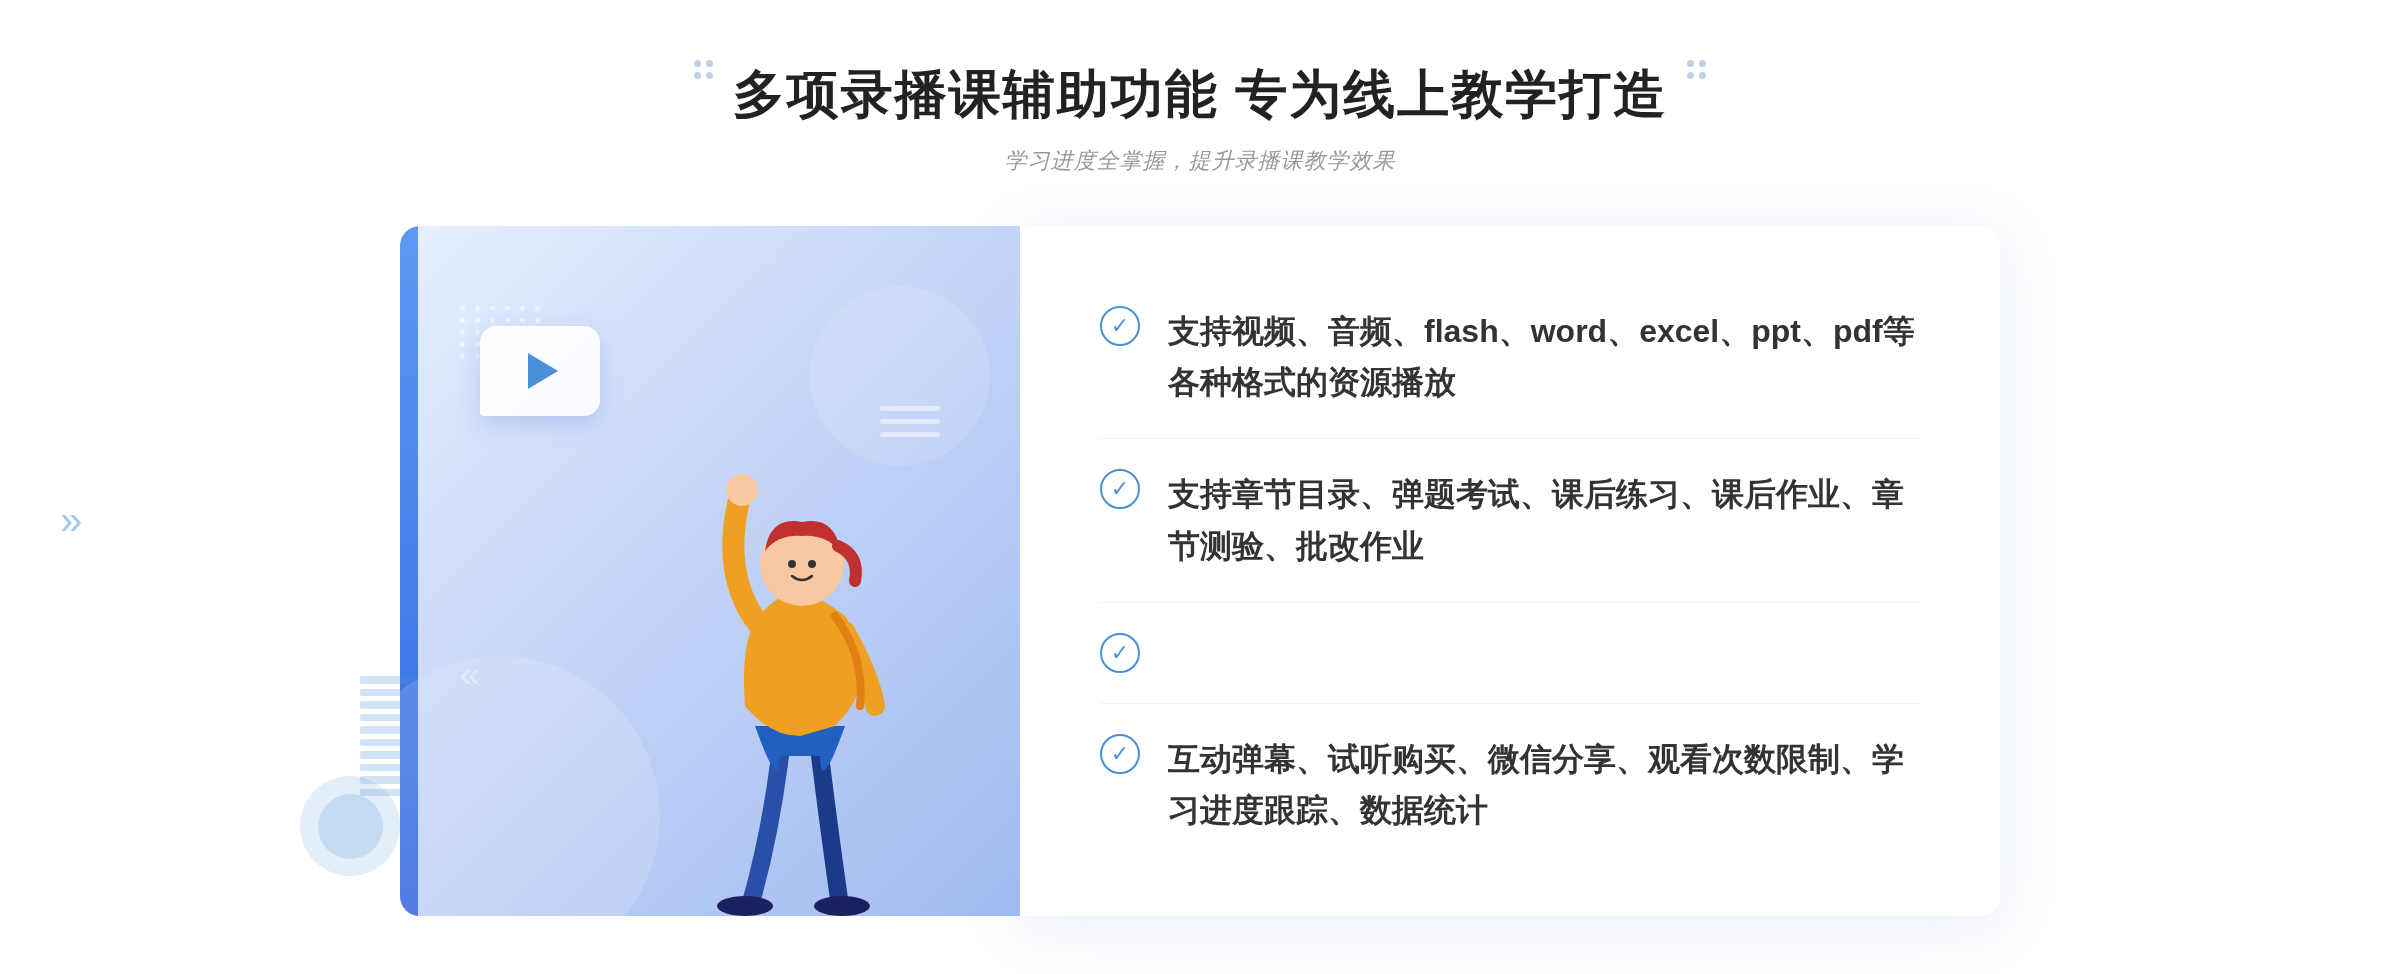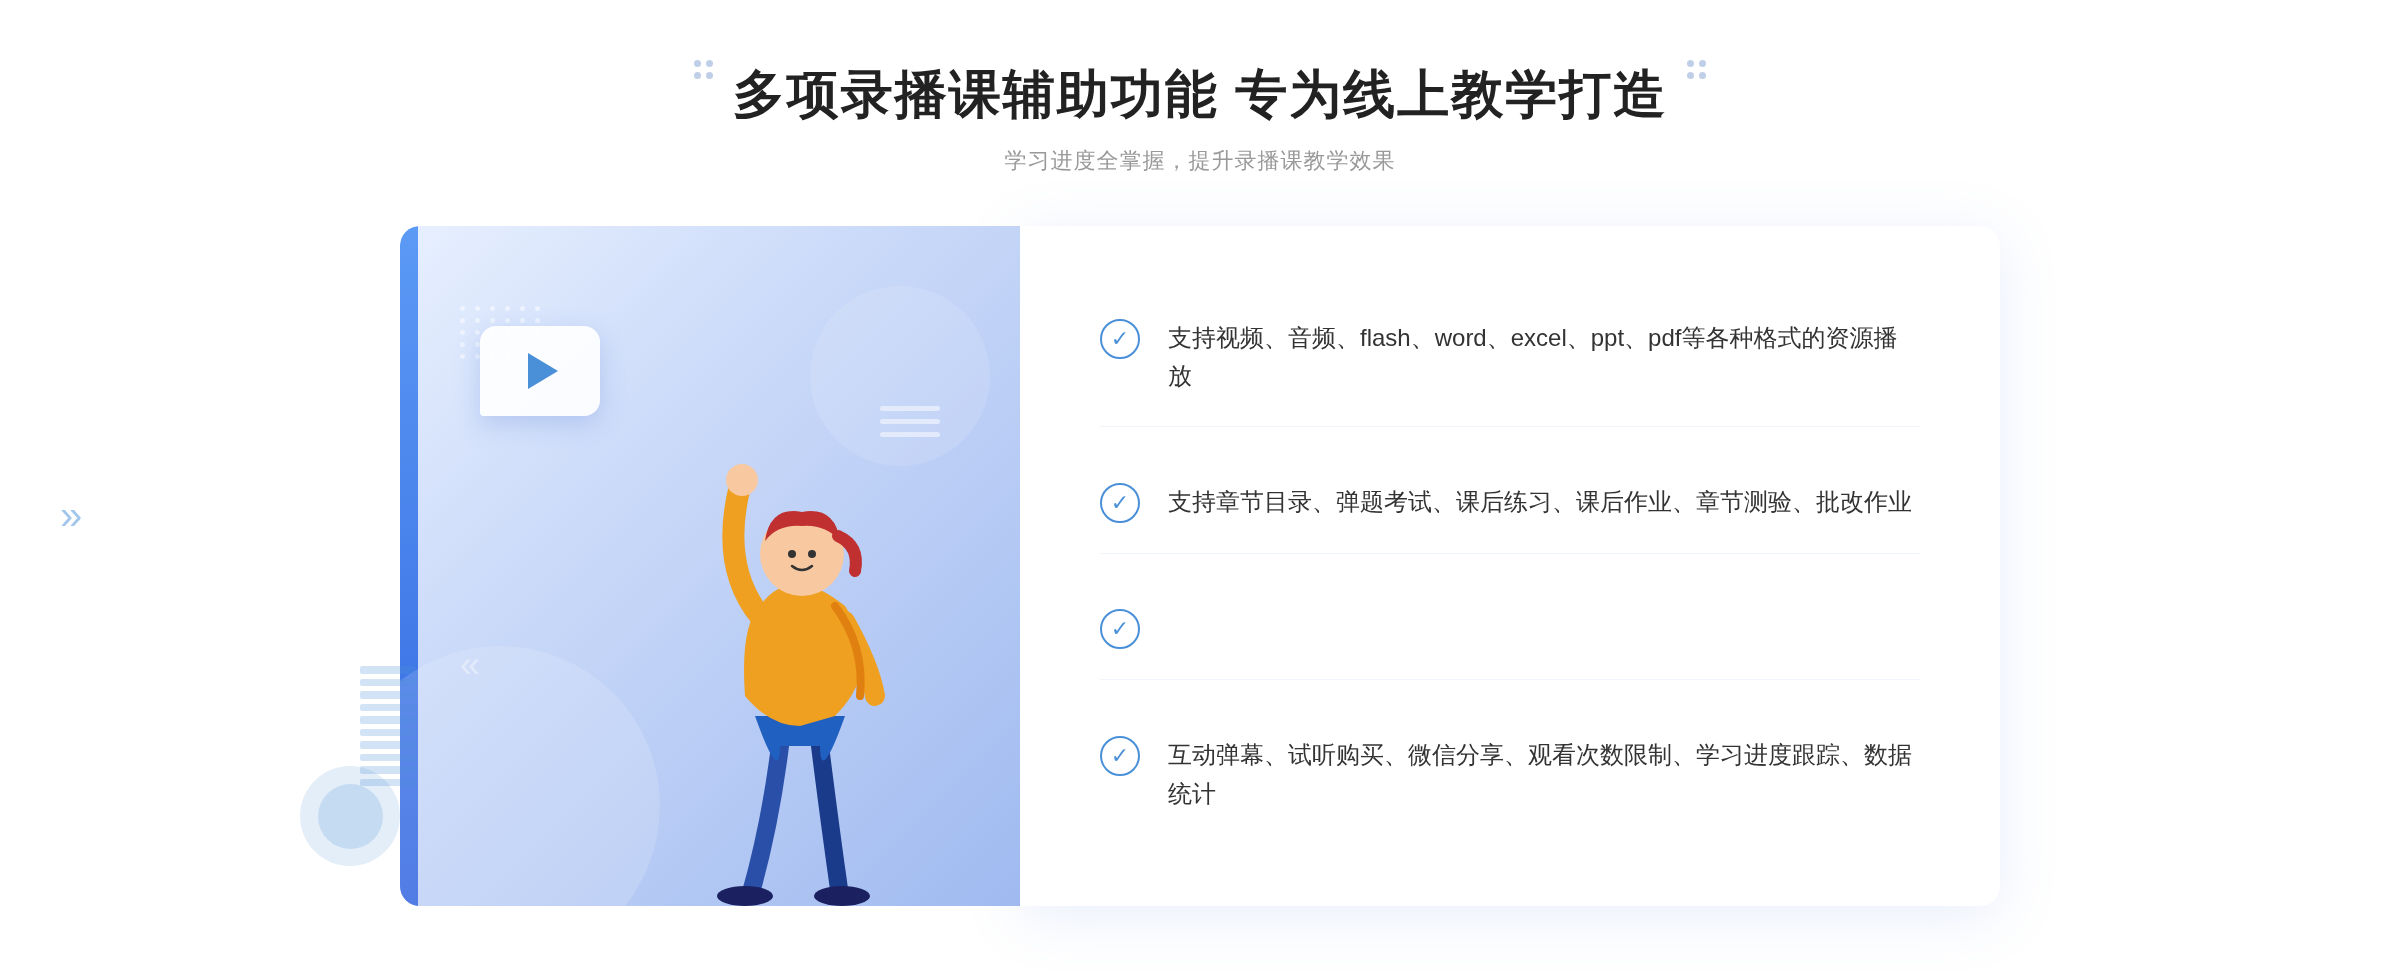--- a/index.html
+++ b/index.html
@@ -73,20 +73,21 @@
       font-weight: 700;
       color: #222222;
       letter-spacing: 2px;
     }
 
     .sub-title {
       font-size: 22px;
       color: #999999;
       font-weight: 400;
       letter-spacing: 1px;
+      font-style: italic;
     }
 
     .content-area {
       display: flex;
       width: 1600px;
       align-items: stretch;
       gap: 0;
       position: relative;
     }
 
@@ -248,24 +249,24 @@
       flex-shrink: 0;
     }
 
     .check-mark {
       color: #4a90d9;
       font-size: 22px;
       font-weight: 300;
     }
 
     .feature-text {
-      font-size: 24px;
+      font-size: 32px;
       color: #333333;
       line-height: 1.6;
-      font-weight: 400;
+      font-weight: 700;
     }
 
     
     .deco-circles-bl {
       position: absolute;
       left: 300px;
       bottom: 120px;
     }
 
     .deco-circle-outer {

